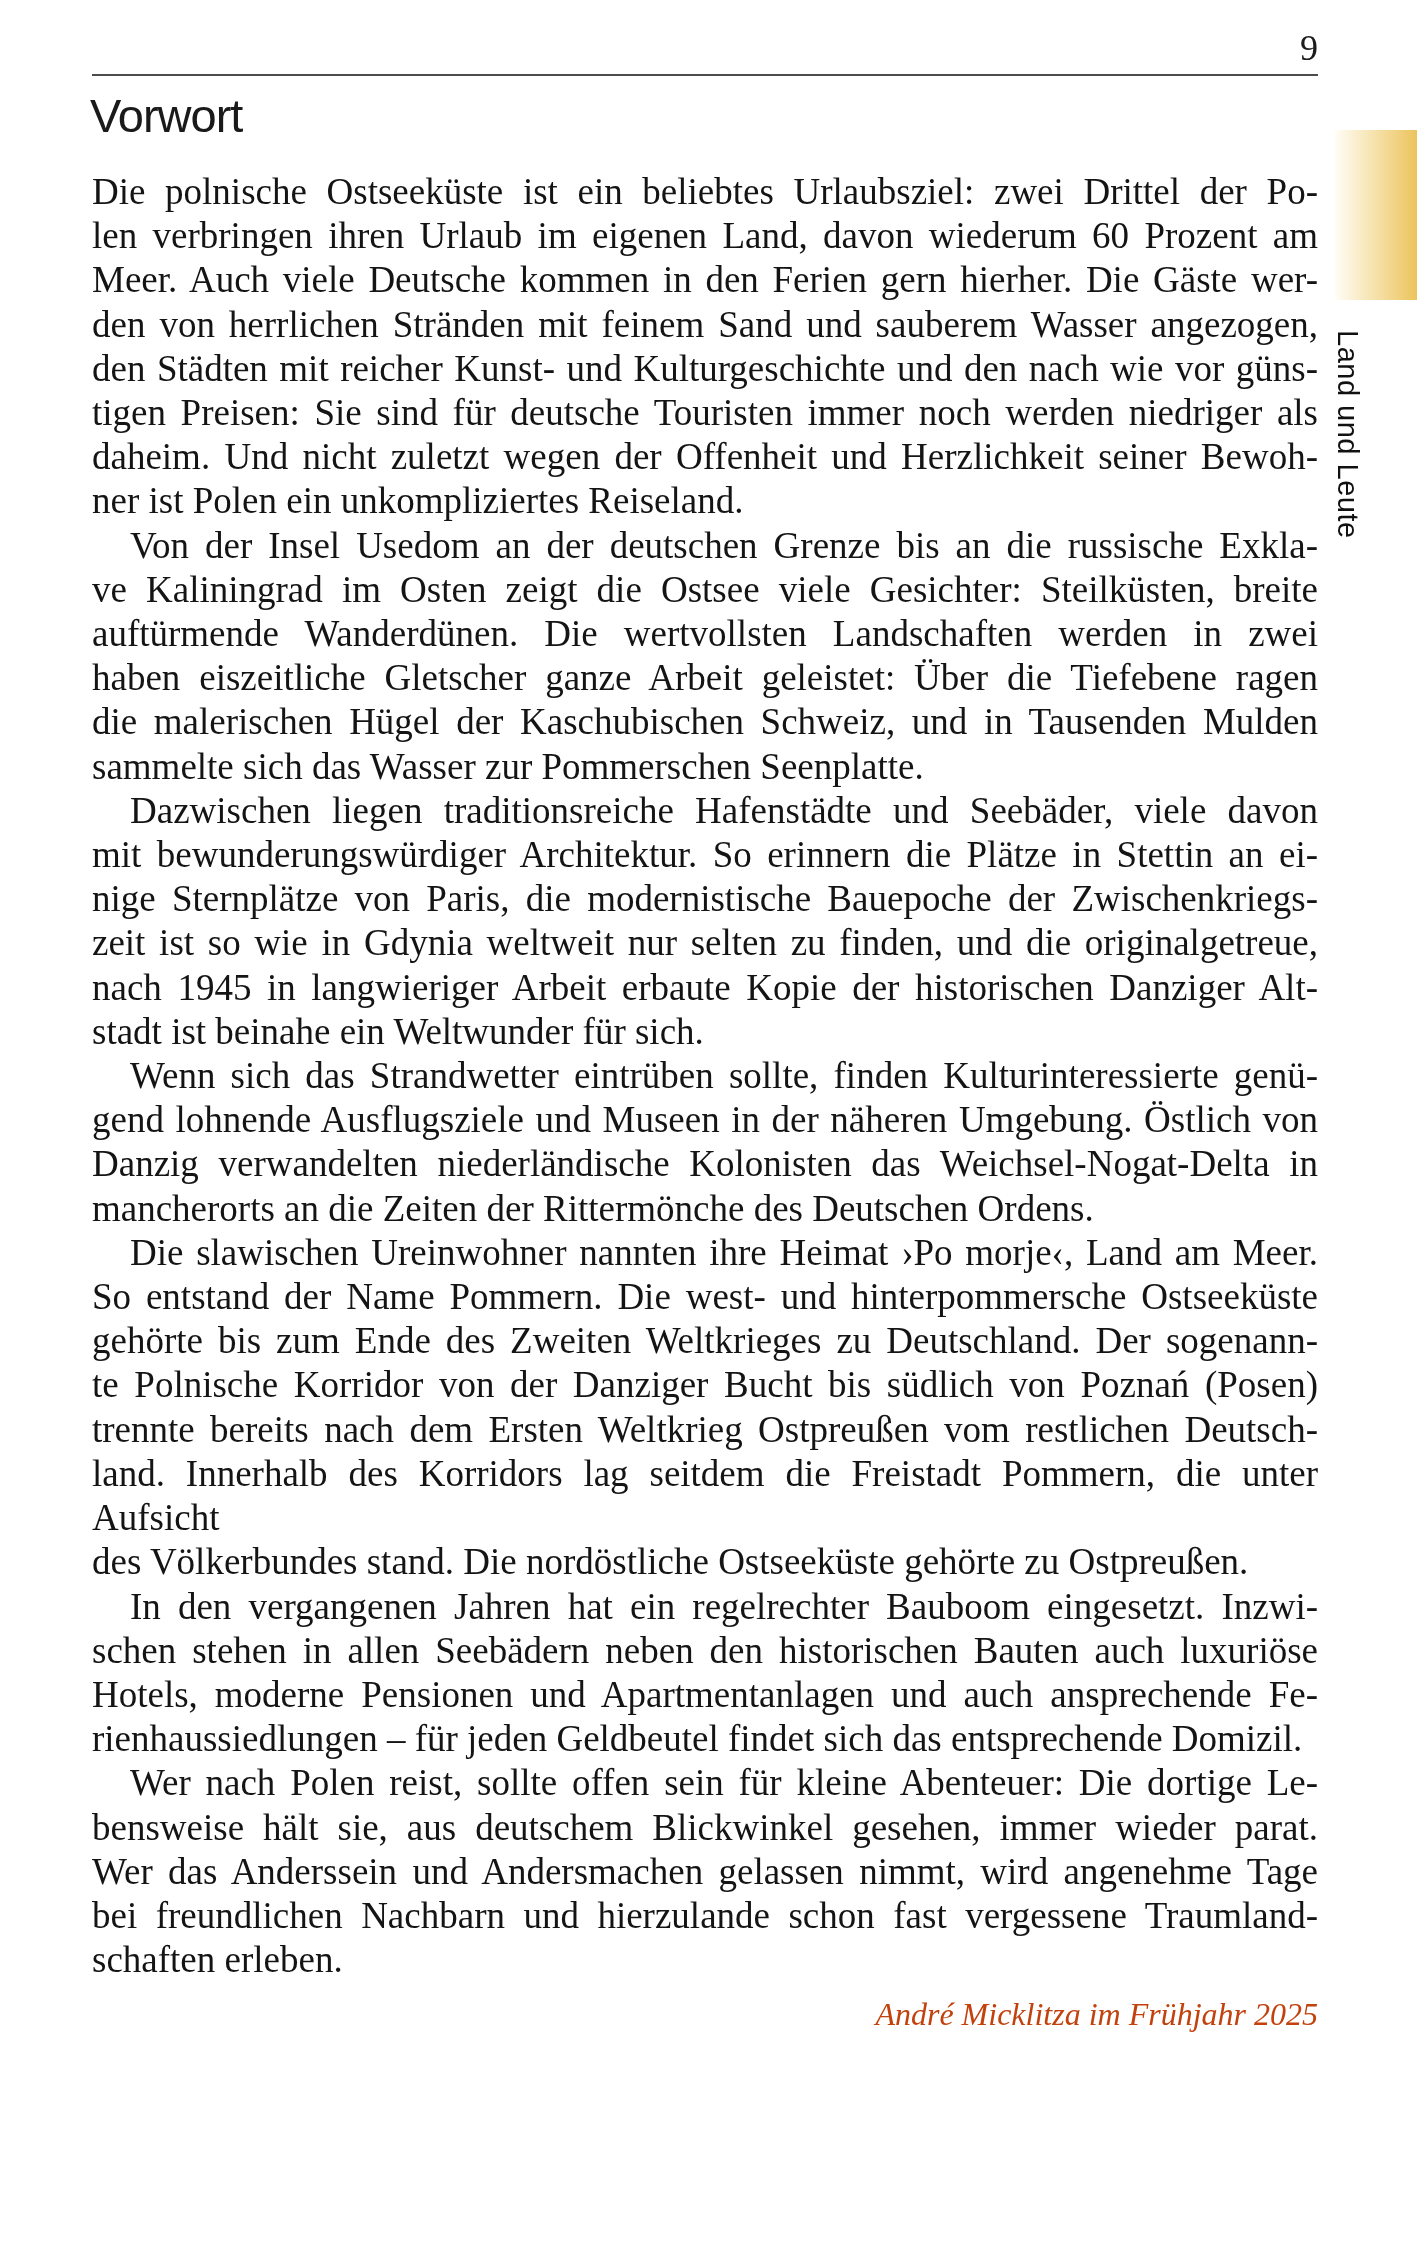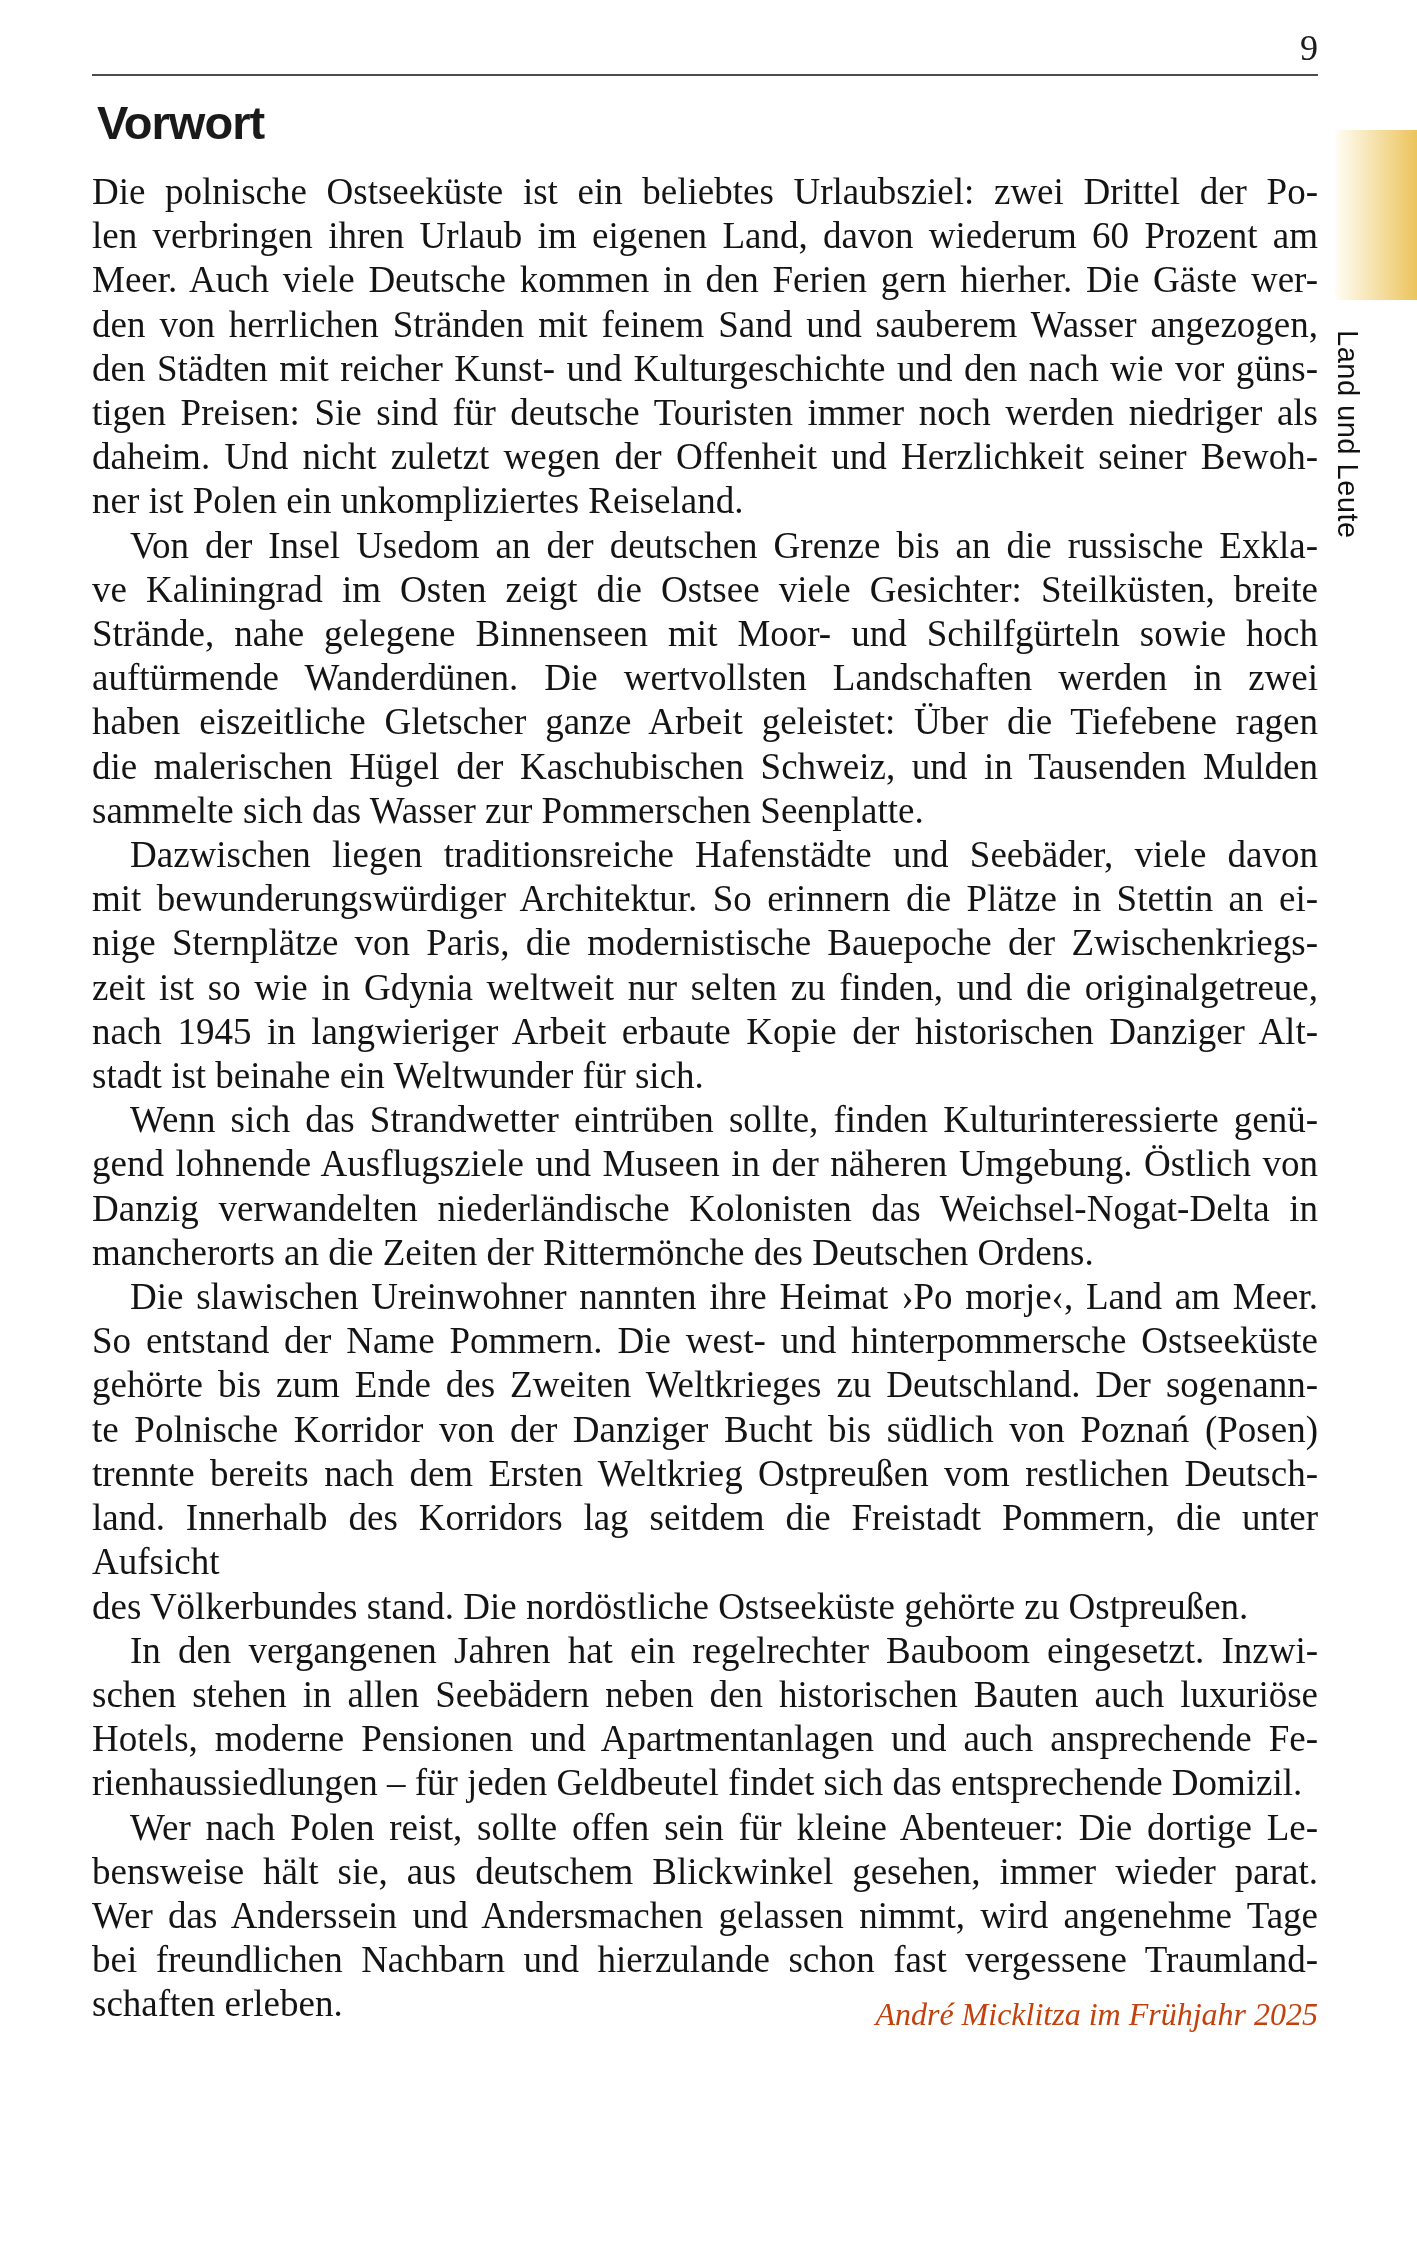--- a/index.html
+++ b/index.html
@@ -21,23 +21,23 @@
   }
   .rule {
     position: absolute;
     left: 92px; right: 99px; top: 74px;
     height: 2px; background: #4c4c4c;
   }
 
   .heading {
     position: absolute;
     left: 90px; top: 92px;
-    margin: 7px;
+    margin: 0;
     font-family: "Liberation Sans", sans-serif;
-    font-weight: bold;
+    font-weight: normal;
     font-size: 47px; line-height: 1;
     letter-spacing: -1px;
     color: #1a1a1a;
   }
 
   .chapter-tab {
     position: absolute;
     left: 1335px; right: 0;
     top: 130px; height: 170px;
     
@@ -99,21 +99,20 @@
         <div class="bline">Meer. Auch viele Deutsche kommen in den Ferien gern hierher. Die Gäste wer-</div>
         <div class="bline">den von herrlichen Stränden mit feinem Sand und sauberem Wasser angezogen,</div>
         <div class="bline">den Städten mit reicher Kunst- und Kulturgeschichte und den nach wie vor güns-</div>
         <div class="bline">tigen Preisen: Sie sind für deutsche Touristen immer noch werden niedriger als</div>
         <div class="bline">daheim. Und nicht zuletzt wegen der Offenheit und Herzlichkeit seiner Bewoh-</div>
         <div class="bline last">ner ist Polen ein unkompliziertes Reiseland.</div>
       </div>
       <div class="para">
         <div class="bline indent">Von der Insel Usedom an der deutschen Grenze bis an die russische Exkla-</div>
         <div class="bline">ve Kaliningrad im Osten zeigt die Ostsee viele Gesichter: Steilküsten, breite</div>
-        <div class="bline">Strände, nahe gelegene Binnenseen mit Moor- und Schilfgürteln sowie hoch</div>
         <div class="bline">auftürmende Wanderdünen. Die wertvollsten Landschaften werden in zwei</div>
         <div class="bline">haben eiszeitliche Gletscher ganze Arbeit geleistet: Über die Tiefebene ragen</div>
         <div class="bline">die malerischen Hügel der Kaschubischen Schweiz, und in Tausenden Mulden</div>
         <div class="bline last">sammelte sich das Wasser zur Pommerschen Seenplatte.</div>
       </div>
       <div class="para">
         <div class="bline indent">Dazwischen liegen traditionsreiche Hafenstädte und Seebäder, viele davon</div>
         <div class="bline">mit bewunderungswürdiger Architektur. So erinnern die Plätze in Stettin an ei-</div>
         <div class="bline">nige Sternplätze von Paris, die modernistische Bauepoche der Zwischenkriegs-</div>
         <div class="bline">zeit ist so wie in Gdynia weltweit nur selten zu finden, und die originalgetreue,</div>

